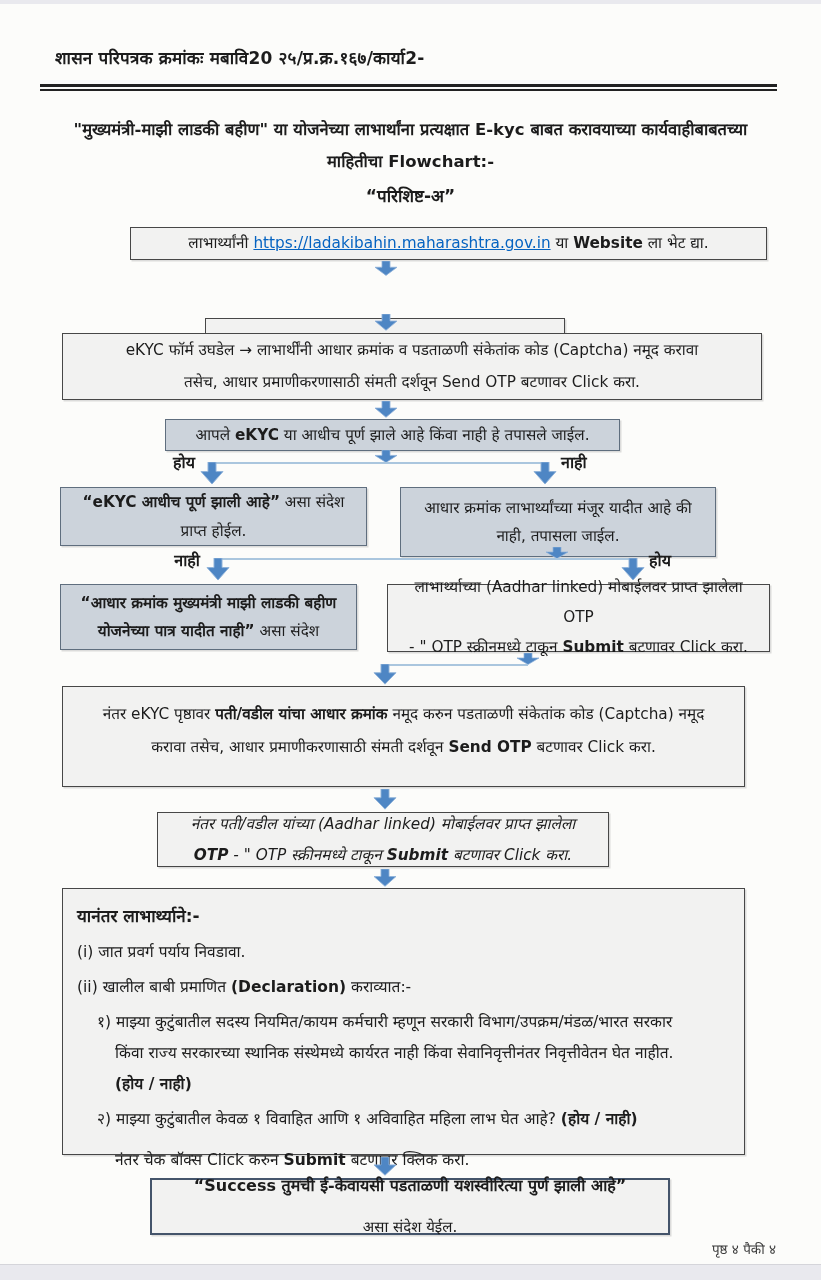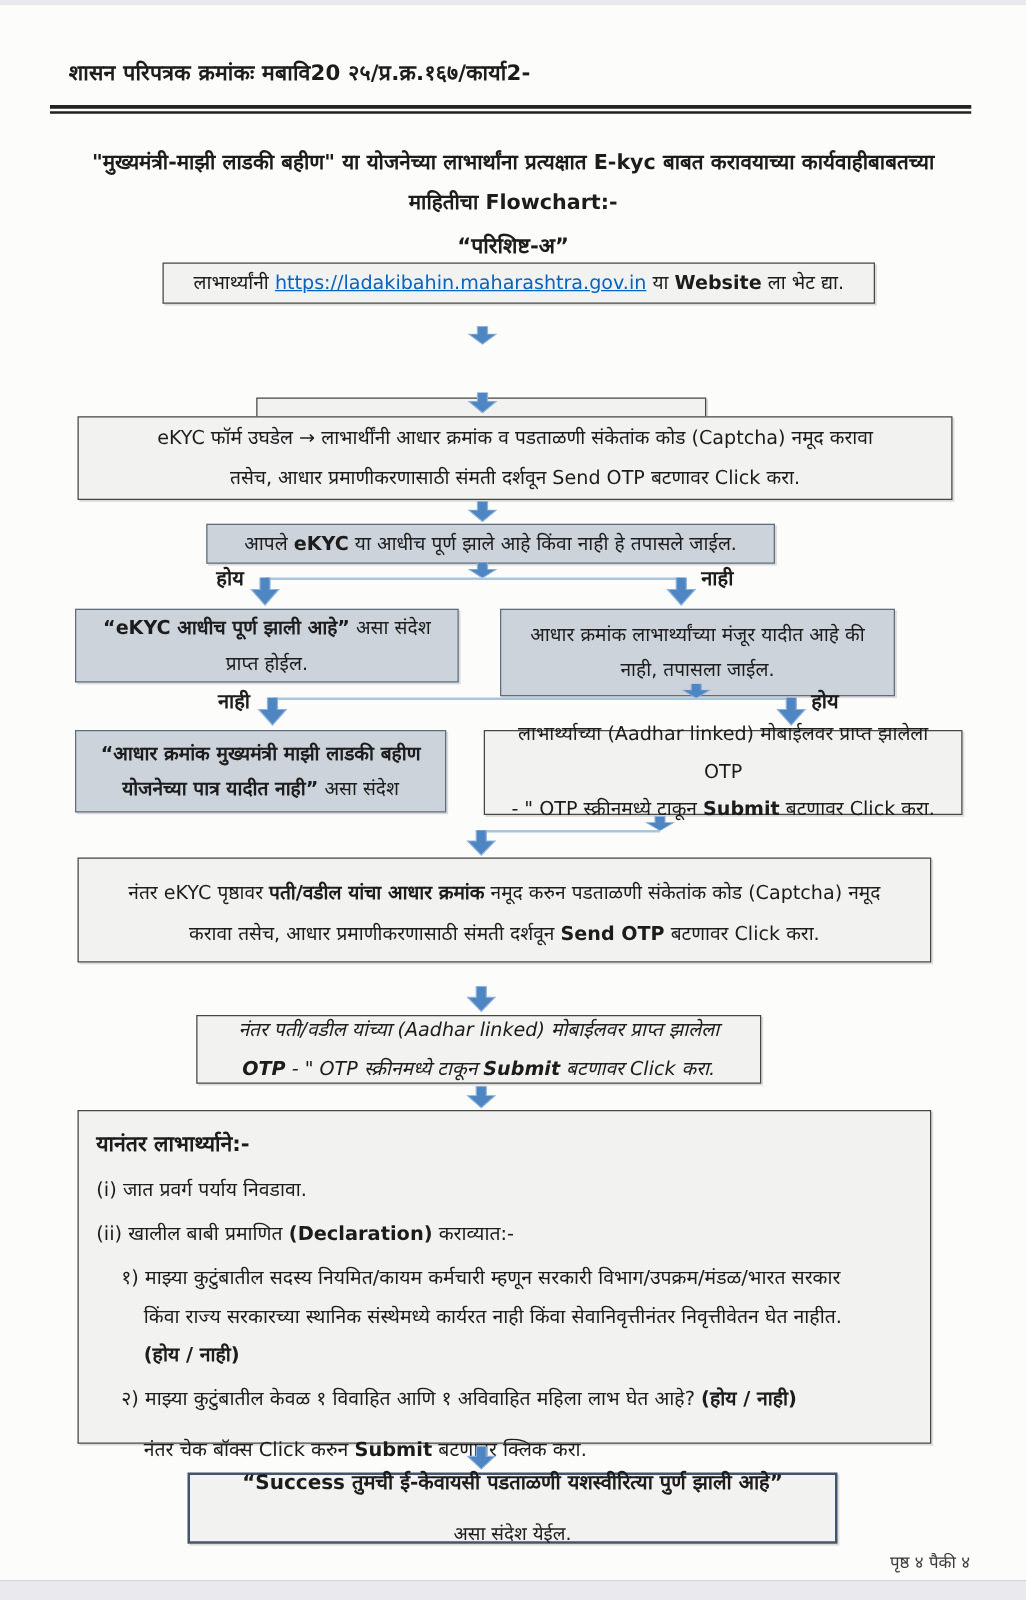--- a/index.html
+++ b/index.html
@@ -49,21 +49,21 @@
 
   <div class="rule">
     <div class="l1"></div>
       <div class="l2"></div>
   </div>
 
   <div class="doc-title"><span>"मुख्यमंत्री-माझी लाडकी बहीण" या योजनेच्या लाभार्थांना प्रत्यक्षात E-kyc बाबत करावयाच्या कार्यवाहीबाबतच्या</span><br><span>माहितीचा Flowchart:-</span></div>
 
   <div class="appendix">“परिशिष्ट-अ”</div>
 
-  <div class="fbox" style="left:130px;top:210px;width:570px;height:33px;line-height:1.6;">
+  <div class="fbox" style="left:130px;top:227px;width:637px;height:33px;line-height:1.6;">
     <span><span>लाभार्थ्यांनी </span><a class="lnk" href="#">https://ladakibahin.maharashtra.gov.in</a><span> या </span><span class="b">Website</span><span> ला भेट द्या.</span></span>
   </div>
 
   <svg class="arr" style="left:374px;top:261px;" width="24" height="15" viewBox="0 0 24 24" preserveAspectRatio="none">
       <polygon points="8,0 16,0 16,10 23,10 12,23 1,10 8,10" fill="#4e86c4" stroke="#8fb2d9" stroke-width="1"></polygon>
     </svg>
 
   <div class="fbox" style="left:205px;top:277px;width:360px;height:50px;line-height:1.6;margin-top:41px;">
     <span><span>मुखपृष्ठावरील </span><span class="b">eKYC Banner</span><span> वर Click करा.</span></span>
   </div>
@@ -125,21 +125,21 @@
   </div>
 
   <svg class="arr" style="left:516px;top:653px;" width="24" height="12" viewBox="0 0 24 24" preserveAspectRatio="none">
       <polygon points="8,0 16,0 16,10 23,10 12,23 1,10 8,10" fill="#4e86c4" stroke="#8fb2d9" stroke-width="1"></polygon>
     </svg>
   <div class="hline" style="left:385px;top:664px;width:143px;"></div>
   <svg class="arr" style="left:373px;top:664px;" width="24" height="21" viewBox="0 0 24 24" preserveAspectRatio="none">
       <polygon points="8,0 16,0 16,10 23,10 12,23 1,10 8,10" fill="#4e86c4" stroke="#8fb2d9" stroke-width="1"></polygon>
     </svg>
 
-  <div class="fbox toptext" style="left:62px;top:686px;width:683px;height:84px;">
+  <div class="fbox toptext" style="left:62px;top:686px;width:683px;height:101px;">
     <span><span>नंतर eKYC पृष्ठावर </span><span class="b">पती/वडील यांचा आधार क्रमांक</span><span> नमूद करुन पडताळणी संकेतांक कोड (Captcha) नमूद</span><br><span>करावा तसेच, आधार प्रमाणीकरणासाठी संमती दर्शवून </span><span class="b">Send OTP</span><span> बटणावर Click करा.</span></span>
   </div>
 
   <svg class="arr" style="left:373px;top:789px;" width="24" height="21" viewBox="0 0 24 24" preserveAspectRatio="none">
       <polygon points="8,0 16,0 16,10 23,10 12,23 1,10 8,10" fill="#4e86c4" stroke="#8fb2d9" stroke-width="1"></polygon>
     </svg>
 
   <div class="fbox" style="left:157px;top:812px;width:452px;height:55px;line-height:2.0;font-style:italic;">
     <span><span>नंतर पती/वडील यांच्या (Aadhar linked) मोबाईलवर प्राप्त झालेला</span><br><span class="b">OTP</span><span> - " OTP स्क्रीनमध्ये टाकून </span><span class="b">Submit</span><span> बटणावर Click करा.</span></span>
   </div>

